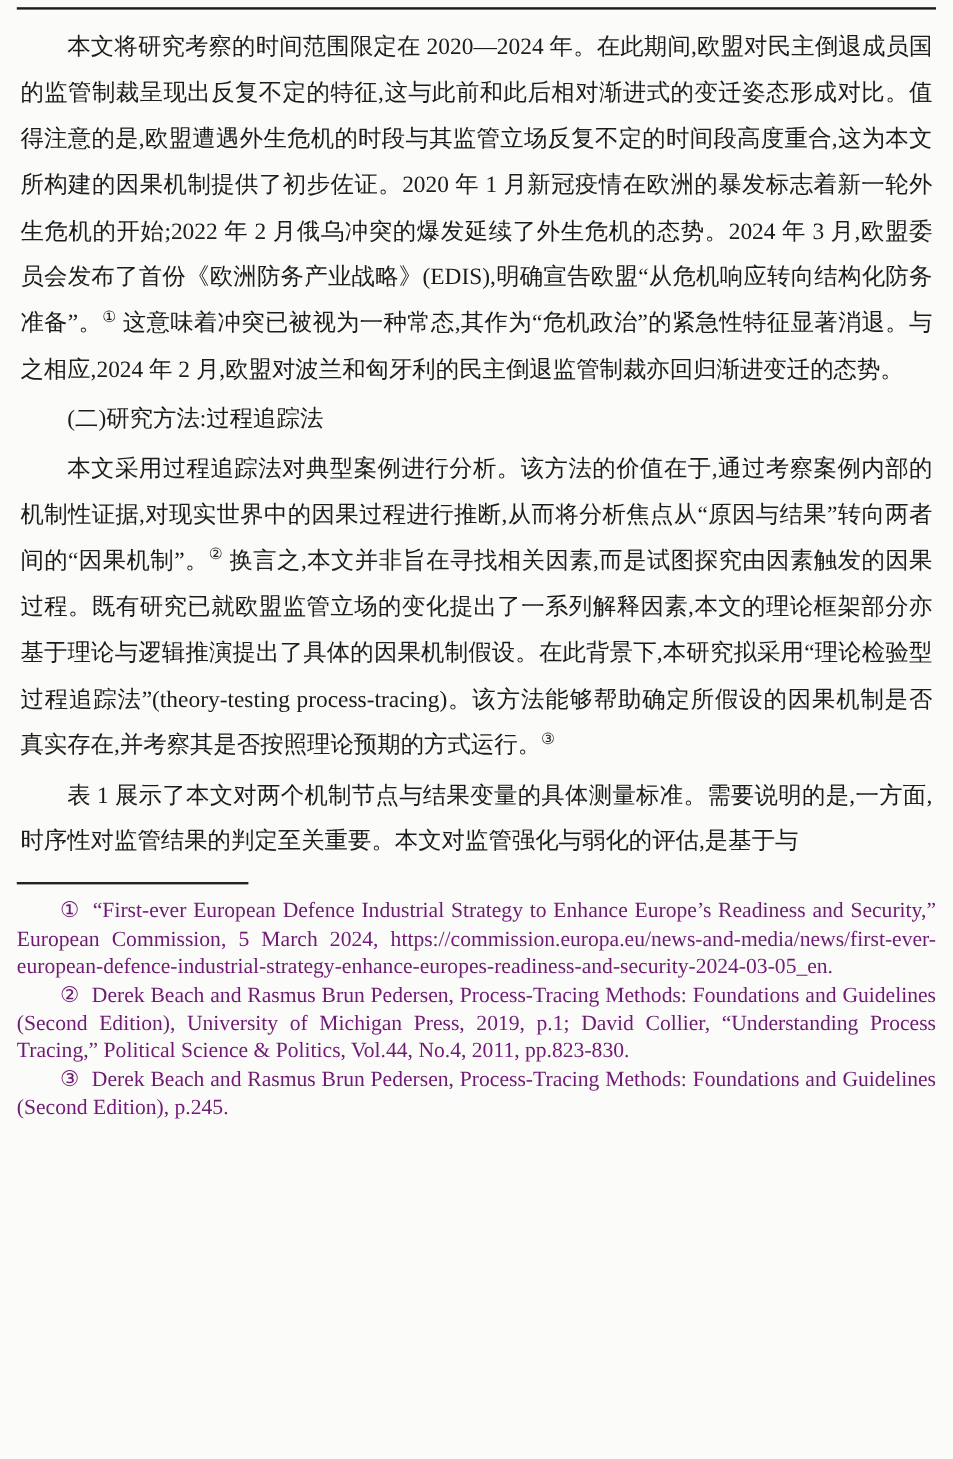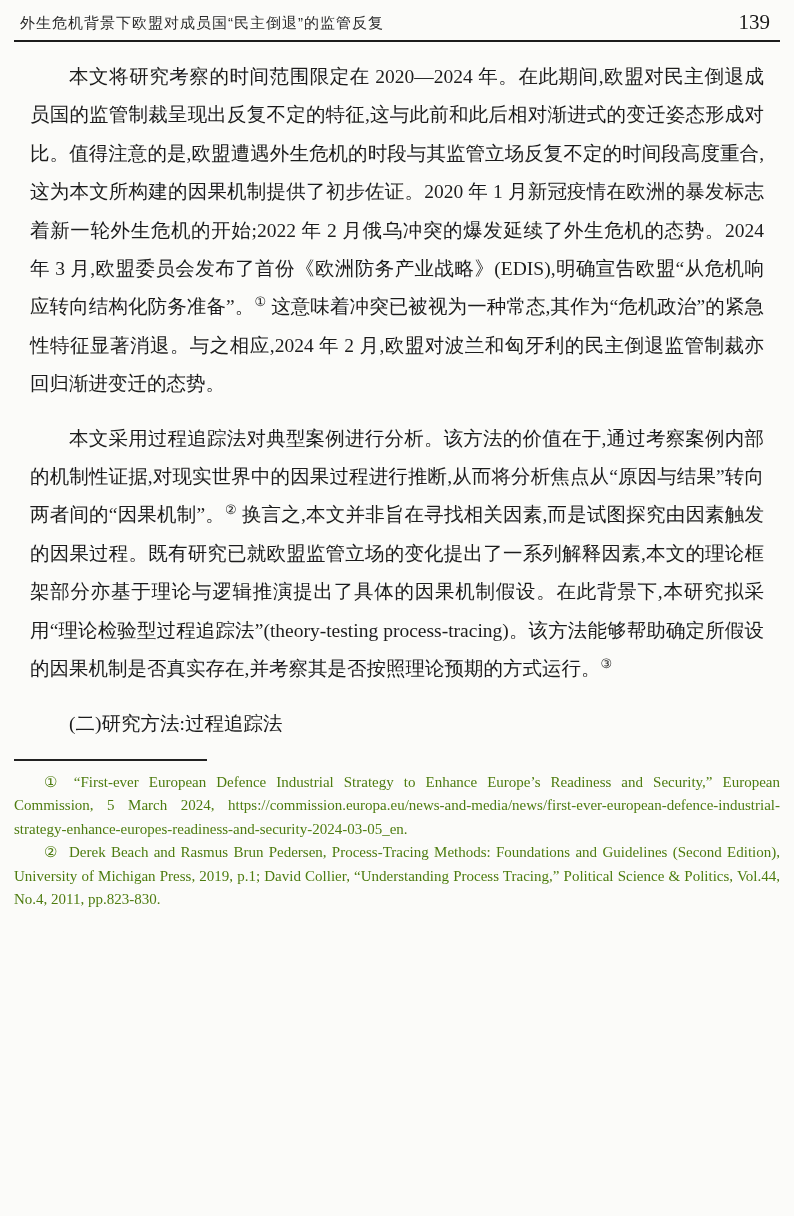--- a/index.html
+++ b/index.html
@@ -45,77 +45,75 @@
   }
   
   .body-text {
     margin-top: 13px;
     font-size: 19.5px;
     line-height: 38.4px;
     text-align: justify;
     color: #1c1c1c;
   }
   .body-text p {
-    margin: 16px;
+    margin: 3px;
     text-indent: 2em;
   }
   sup.fnref {
     font-size: 13px;
     line-height: 0;
     vertical-align: 7px;
     letter-spacing: 0;
   }
   
   .footnote-sep {
     width: 193px;
     border: none;
     border-top: 2px solid #222;
     margin: 14px 0 10px 0;
   }
   .footnotes {
-    font-size: 15px;
+    font-size: 18px;
     line-height: 23.4px;
     text-align: justify;
-    color: #4d7c0f;
+    color: #701a75;
   }
   .footnotes p {
     margin: 0;
     text-indent: 2em;
   }
   .fn-marker {
     padding-right: 10px;
   }
   .italic { }
 </style>
 </head>
 <body>
 
 <div class="page">
 
-  <div class="header">
-    <span class="running-title">外生危机背景下欧盟对成员国“民主倒退”的监管反复</span>
-    <span class="page-number">139</span>
-  </div>
   <div class="header-rule"></div>
 
   <div class="body-text">
 
     <p><span>本文将研究考察的时间范围限定在 2020—2024 年。在此期间,欧盟对民主倒退成员国的监管制裁呈现出反复不定的特征,这与此前和此后相对渐进式的变迁姿态形成对比。值得注意的是,欧盟遭遇外生危机的时段与其监管立场反复不定的时间段高度重合,这为本文所构建的因果机制提供了初步佐证。2020 年 1 月新冠疫情在欧洲的暴发标志着新一轮外生危机的开始;2022 年 2 月俄乌冲突的爆发延续了外生危机的态势。2024 年 3 月,欧盟委员会发布了首份《欧洲防务产业战略》(EDIS),明确宣告欧盟“从危机响应转向结构化防务准备”。</span><sup class="fnref">①</sup><span> 这意味着冲突已被视为一种常态,其作为“危机政治”的紧急性特征显著消退。与之相应,2024 年 2 月,欧盟对波兰和匈牙利的民主倒退监管制裁亦回归渐进变迁的态势。</span></p>
 
+    <p>(二)研究方法:过程追踪法</p>
+
     <p><span>本文采用过程追踪法对典型案例进行分析。该方法的价值在于,通过考察案例内部的机制性证据,对现实世界中的因果过程进行推断,从而将分析焦点从“原因与结果”转向两者间的“因果机制”。</span><sup class="fnref">②</sup><span> 换言之,本文并非旨在寻找相关因素,而是试图探究由因素触发的因果过程。既有研究已就欧盟监管立场的变化提出了一系列解释因素,本文的理论框架部分亦基于理论与逻辑推演提出了具体的因果机制假设。在此背景下,本研究拟采用“理论检验型过程追踪法”(theory-testing process-tracing)。该方法能够帮助确定所假设的因果机制是否真实存在,并考察其是否按照理论预期的方式运行。</span><sup class="fnref">③</sup></p>
-
-    <p>(二)研究方法:过程追踪法</p>
 
 
 
+    <p>表 1 展示了本文对两个机制节点与结果变量的具体测量标准。需要说明的是,一方面,时序性对监管结果的判定至关重要。本文对监管强化与弱化的评估,是基于与</p>
   </div>
 
   <hr class="footnote-sep">
 
   <div class="footnotes">
 
     <p><span class="fn-marker">①</span><span>“First-ever European Defence Industrial Strategy to Enhance Europe’s Readiness and Security,” European Commission, 5 March 2024, https://commission.europa.eu/news-and-media/news/first-ever-european-defence-industrial-strategy-enhance-europes-readiness-and-security-2024-03-05_en.</span></p>
 
     <p><span class="fn-marker">②</span><span>Derek Beach and Rasmus Brun Pedersen, </span><span class="italic">Process-Tracing Methods: Foundations and Guidelines</span><span> (Second Edition), University of Michigan Press, 2019, p.1; David Collier, “Understanding Process Tracing,” </span><span class="italic">Political Science &amp; Politics</span><span>, Vol.44, No.4, 2011, pp.823-830.</span></p>
 
+    <p><span class="fn-marker">③</span><span>Derek Beach and Rasmus Brun Pedersen, </span><span class="italic">Process-Tracing Methods: Foundations and Guidelines</span><span> (Second Edition), p.245.</span></p>
   </div>
 
 </div>
 
 </body></html>

